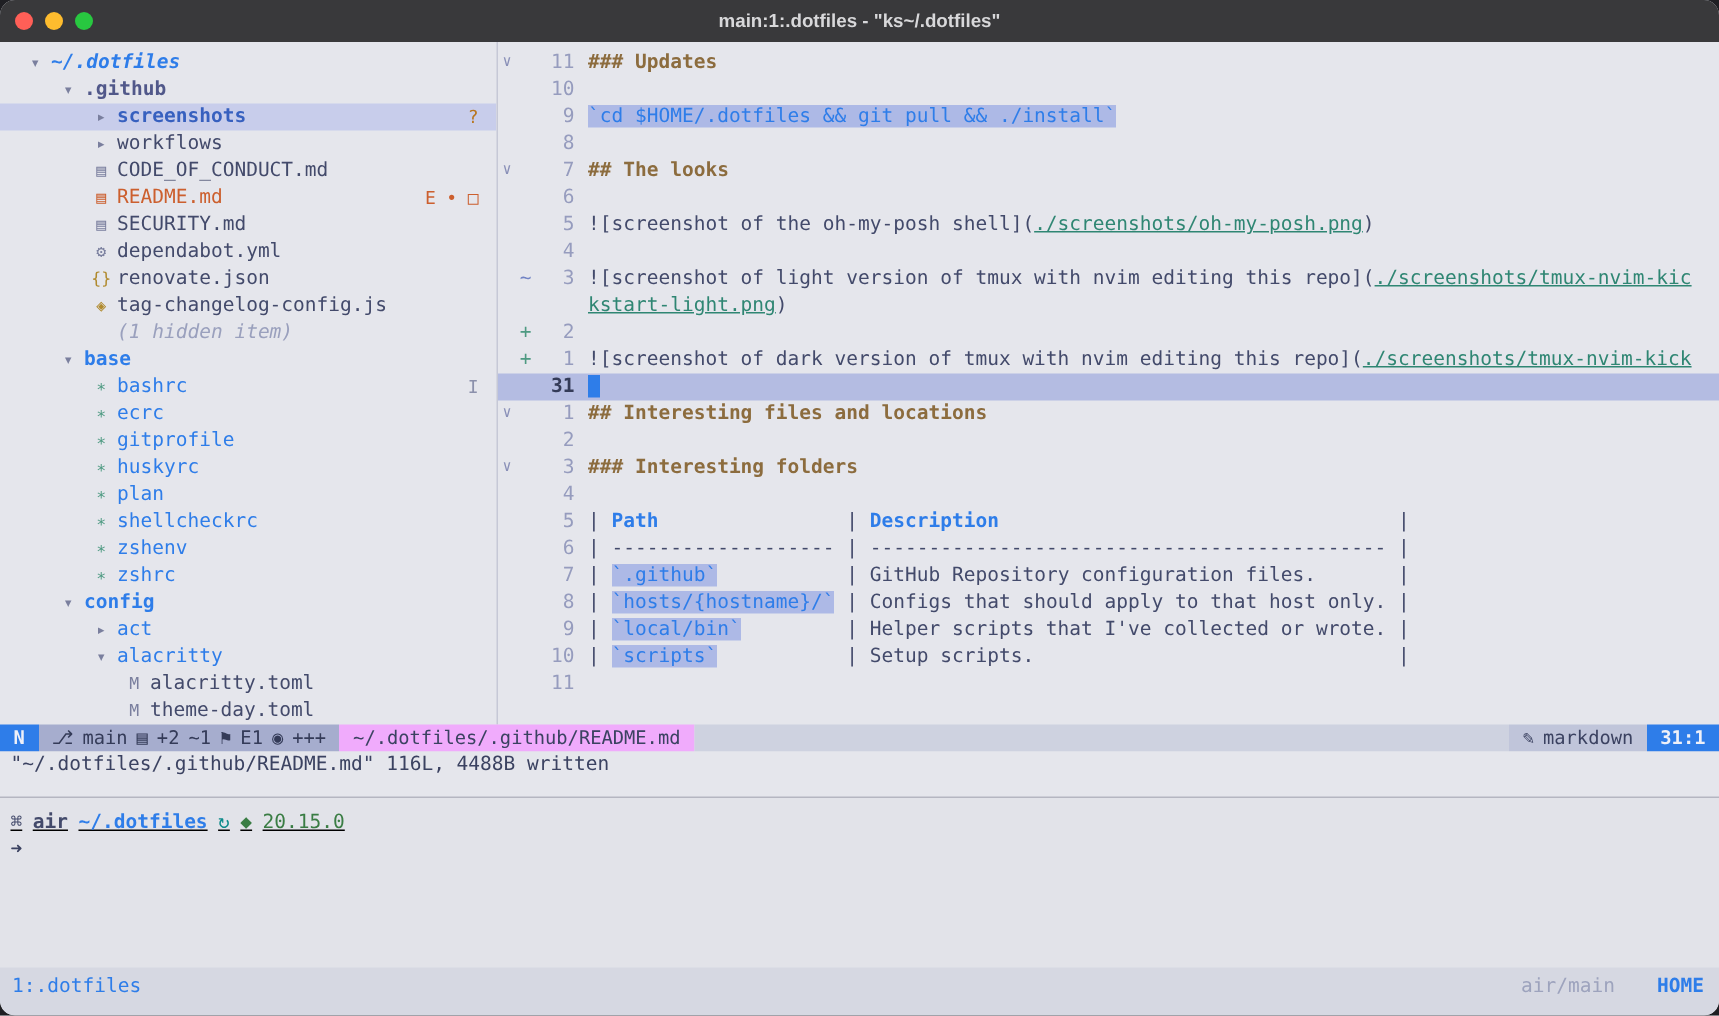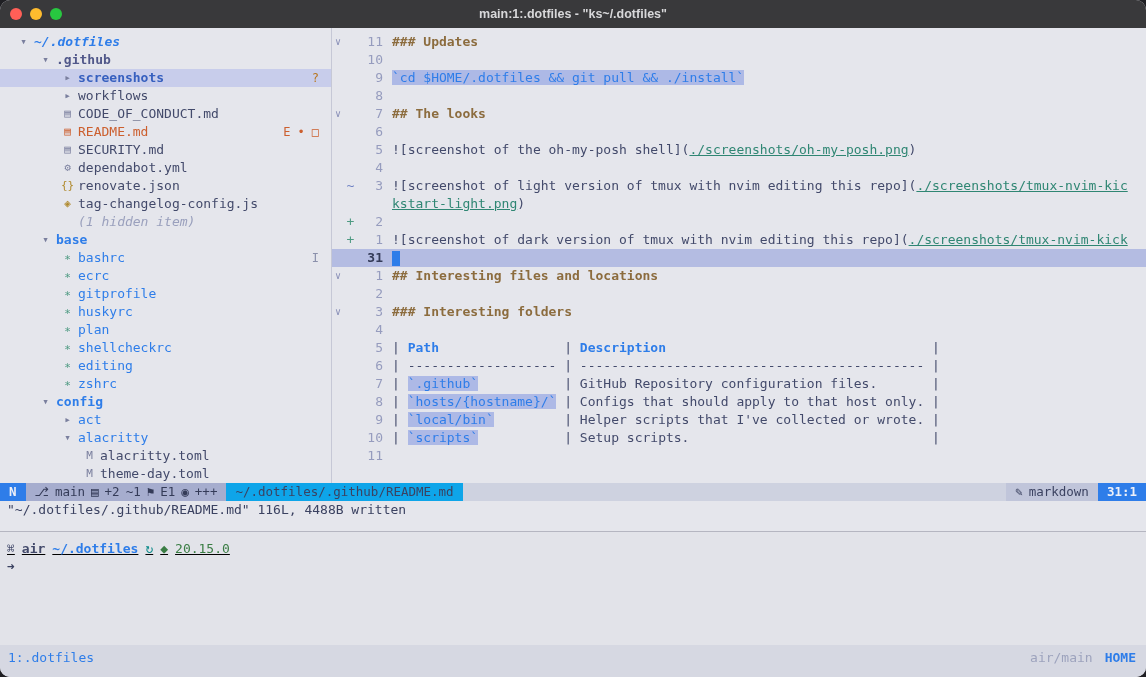--- a/index.html
+++ b/index.html
@@ -39,41 +39,41 @@
   .seg-th   { color:#2e7de9; font-weight:bold; }
   .seg-cursor { display:inline-block; width:8px; height:15px; background:#2e7de9; vertical-align:middle; }
 
   
   .statusrow { display:flex; height:18px; flex:0 0 auto; font-size:12.5px; }
   .neostatus { width:331px; flex:0 0 auto; background:#c0c5da; color:#3b4261; line-height:18px; padding-left:6px; }
   .statusline { flex:1; display:flex; line-height:18px; min-width:0; }
   .seg { padding:0 9px; white-space:pre; }
   .seg.mode { background:#2e7de9; color:#eef0f8; font-weight:bold; }
   .seg.git  { background:#a6adce; color:#343b58; display:flex; gap:6px; }
-  .seg.path { background:#0ea5e9; color:#3b4261; }
+  .seg.path { background:#f0abfc; color:#3b4261; }
   .fill { flex:1; background:#ced2e0; }
   .seg.ft { background:#c0c5da; color:#3b4261; display:flex; gap:6px; }
   .seg.pos { background:#2e7de9; color:#eef0f8; font-weight:bold; }
 
   .msgline { height:18px; line-height:18px; flex:0 0 auto; font-size:13px; color:#3b4261;
              padding-left:7px; background:#e5e6ec; white-space:pre; }
 
   
   .termsection { flex:1; display:flex; flex-direction:column; min-height:0; }
   .pane-gap { height:12px; background:#e5e6ec; }
   .pane-divider { height:1px; background:#b5b6c1; }
   .termbody { flex:1; background:#e2e3e9; padding:8px 0 0 7px; font-size:13px; }
   .prompt { height:18px; line-height:18px; white-space:pre;text-decoration:underline; }
   .ptoken { margin-right:7px; }
   .arrowline { height:18px; line-height:18px; color:#3b4261; font-weight:bold; }
 
   
   .tmuxbar { height:32px; flex:0 0 auto; background:#d6d8e2; display:flex; padding:5px 10px 0 8px; font-size:13px; }
   .tmux-left { color:#2e7de9; }
-  .tmux-right { margin-left:auto; display:flex; gap:12px; }
+  .tmux-right { margin-left:auto; display:flex; gap:28px; }
   .tmux-session { color:#9da3bd; }
   .tmux-badge { color:#2e7de9; font-weight:bold; }
 </style>
 </head>
 <body>
 
 <div class="window">
 
   <div class="titlebar">
     <div class="traffic">
@@ -98,21 +98,21 @@
           <div class="trow" style="padding-left: 60px;"><span class="ticon" style="color: rgb(176, 138, 46);">{}</span><span class="tlabel" style="color: rgb(67, 74, 107);">renovate.json</span></div>
           <div class="trow" style="padding-left: 60px;"><span class="ticon" style="color: rgb(176, 138, 46);">◈</span><span class="tlabel" style="color: rgb(67, 74, 107);">tag-changelog-config.js</span></div>
           <div class="trow" style="padding-left: 60px;"><span class="ticon"></span><span class="tlabel" style="color: rgb(154, 160, 189); font-style: italic;">(1 hidden item)</span></div>
           <div class="trow" style="padding-left: 38px;"><span class="ticon">▾</span><span class="tlabel" style="color: rgb(46, 125, 233); font-weight: bold;">base</span></div>
           <div class="trow" style="padding-left: 60px;"><span class="ticon" style="color: rgb(78, 154, 130);">∗</span><span class="tlabel" style="color: rgb(46, 125, 233);">bashrc</span><span class="tbadges"><span style="color: rgb(139, 144, 171);">I</span></span></div>
           <div class="trow" style="padding-left: 60px;"><span class="ticon" style="color: rgb(78, 154, 130);">∗</span><span class="tlabel" style="color: rgb(46, 125, 233);">ecrc</span></div>
           <div class="trow" style="padding-left: 60px;"><span class="ticon" style="color: rgb(78, 154, 130);">∗</span><span class="tlabel" style="color: rgb(46, 125, 233);">gitprofile</span></div>
           <div class="trow" style="padding-left: 60px;"><span class="ticon" style="color: rgb(78, 154, 130);">∗</span><span class="tlabel" style="color: rgb(46, 125, 233);">huskyrc</span></div>
           <div class="trow" style="padding-left: 60px;"><span class="ticon" style="color: rgb(78, 154, 130);">∗</span><span class="tlabel" style="color: rgb(46, 125, 233);">plan</span></div>
           <div class="trow" style="padding-left: 60px;"><span class="ticon" style="color: rgb(78, 154, 130);">∗</span><span class="tlabel" style="color: rgb(46, 125, 233);">shellcheckrc</span></div>
-          <div class="trow" style="padding-left: 60px;"><span class="ticon" style="color: rgb(78, 154, 130);">∗</span><span class="tlabel" style="color: rgb(46, 125, 233);">editing</span></div>
+          <div class="trow" style="padding-left: 60px;"><span class="ticon" style="color: rgb(78, 154, 130);">∗</span><span class="tlabel" style="color: rgb(46, 125, 233);">zshenv</span></div>
           <div class="trow" style="padding-left: 60px;"><span class="ticon" style="color: rgb(78, 154, 130);">∗</span><span class="tlabel" style="color: rgb(46, 125, 233);">zshrc</span></div>
           <div class="trow" style="padding-left: 38px;"><span class="ticon">▾</span><span class="tlabel" style="color: rgb(46, 125, 233); font-weight: bold;">config</span></div>
           <div class="trow" style="padding-left: 60px;"><span class="ticon">▸</span><span class="tlabel" style="color: rgb(46, 125, 233);">act</span></div>
           <div class="trow" style="padding-left: 60px;"><span class="ticon">▾</span><span class="tlabel" style="color: rgb(46, 125, 233);">alacritty</span></div>
           <div class="trow" style="padding-left: 82px;"><span class="ticon" style="color: rgb(122, 127, 158);">M</span><span class="tlabel" style="color: rgb(67, 74, 107);">alacritty.toml</span></div>
           <div class="trow" style="padding-left: 82px;"><span class="ticon" style="color: rgb(122, 127, 158);">M</span><span class="tlabel" style="color: rgb(67, 74, 107);">theme-day.toml</span></div>
         </div>
     </div>
     <div class="editor">
       <div>

